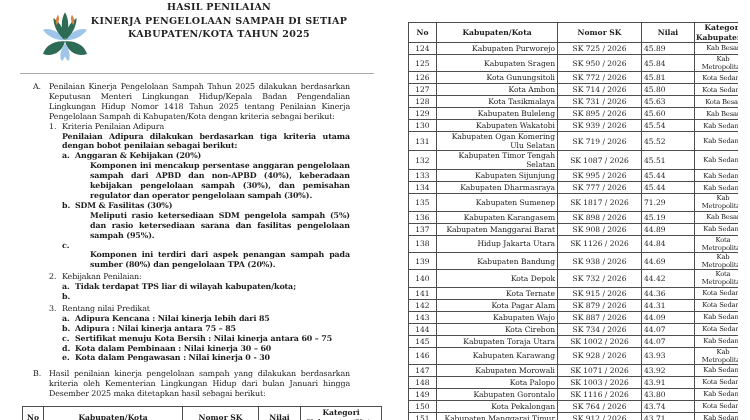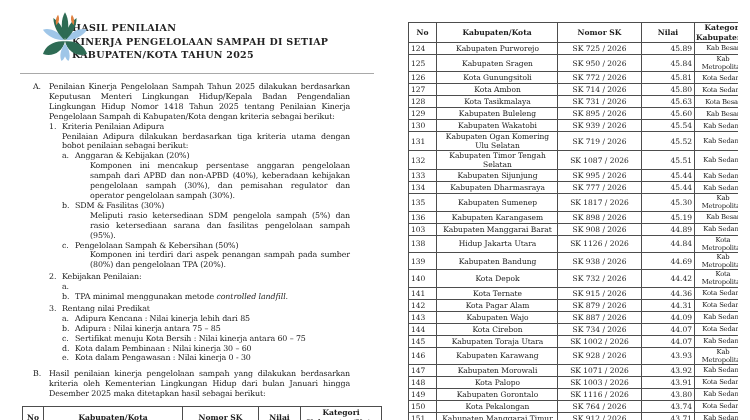--- a/index.html
+++ b/index.html
@@ -3,53 +3,53 @@
 <meta charset="utf-8">
 <style>
   html,body{margin:0;padding:0;background:#ffffff;width:750px;height:420px;overflow:hidden;}
   body{font-family:"DejaVu Serif","Liberation Serif",serif;color:#1c1c1c;}
   .canvas{position:relative;width:750px;height:420px;background:#fff;}
 
   
   .page-left{position:absolute;left:0;top:0;width:382px;height:420px;overflow:hidden;}
   .doc-header{position:relative;margin:0 8px 0 20px;height:73px;border-bottom:1px solid #a9a9a9;}
   .logo{position:absolute;left:14px;top:10px;}
-  .title-block{padding-top:21px;margin-left:52px;margin-right:8px;text-align:left;
+  .title-block{margin-left:52px;margin-right:8px;text-align:center;
     font-weight:bold;font-size:9.5px;line-height:13.5px;letter-spacing:0.3px;color:#222;}
   .content{margin:8px 32px 0 33px;font-size:7.9px;line-height:9.9px;letter-spacing:-0.1px;}
   .sec{display:flex;}
   .sec .slbl{flex:0 0 16px;}
   .sec .sbody{flex:1;text-align:justify;}
   .n-item .nhd{display:flex;}
   .n-item .nhd .nn{flex:0 0 13px;}
-  .sub-wrap{margin-left:13px;}
+  .sub-wrap{margin-left:13px;font-weight:bold;}
   .crit-item .hd{display:flex;}
   .crit-item .lt,.line-item .lt{flex:0 0 13px;}
   .crit-item .desc{margin-left:28px;text-align:justify;}
   .line-item{display:flex;}
   .mt2{margin-top:2px;}
   .mt6{margin-top:6px;}
 
   
   .ltable{border-collapse:collapse;margin:7px 0 0 22px;table-layout:fixed;width:334px;}
   .ltable th,.ltable td{border:1px solid #4d4d4d;padding:0 2px;}
   .ltable th{font-size:7.6px;font-weight:bold;line-height:9.2px;text-align:center;height:21px;}
   .ltable .sec-row td{font-weight:bold;font-size:7.8px;text-align:left;padding:2px 4px;height:12px;}
 
   
   .page-right{position:absolute;left:408px;top:22px;width:330px;height:398px;overflow:hidden;}
   .rtable{border-collapse:collapse;table-layout:fixed;width:328px;}
   .rtable th,.rtable td{border:1px solid #4d4d4d;overflow:hidden;}
   .rtable th{font-size:7.6px;font-weight:bold;line-height:9.2px;text-align:center;height:19px;padding:0 1px;}
   .rtable td{font-size:7.5px;line-height:1.2;height:11px;padding:0 2px;}
-  .c-no{width:25px;}
-  .c-name{width:118px;text-align:center;}
+  .c-no{width:25px;text-align:center;}
+  .c-name{width:118px;text-align:right;}
   td.c-name{padding-left:3px;}
   .c-sk{width:81px;text-align:center;}
-  .c-nilai{width:50px;text-align:right;}
+  .c-nilai{width:50px;text-align:left;}
   .c-kat{width:54px;text-align:center;}
   td.c-kat{font-size:6.8px;letter-spacing:-0.2px;}
 </style>
 </head>
 <body>
 
 <div class="canvas">
 
   <div class="page-left">
 
@@ -100,41 +100,40 @@
                   <div class="hd">
                     <span class="lt">b.</span>
                     <span>SDM &amp; Fasilitas (30%)</span>
                   </div>
                   <div class="desc">Meliputi rasio ketersediaan SDM pengelola sampah (5%) dan rasio ketersediaan sarana dan fasilitas pengelolaan sampah (95%).</div>
                 </div>
 
                 <div class="crit-item">
                   <div class="hd">
                     <span class="lt">c.</span>
-                    <span>Pengelolaan Sampah &amp; Kebersihan (50%)</span>
                   </div>
                   <div class="desc">Komponen ini terdiri dari aspek penangan sampah pada sumber (80%) dan pengelolaan TPA (20%).</div>
                 </div>
               </div>
           </div>
 
           <div class="n-item mt2">
             <div class="nhd">
               <span class="nn">2.</span>
               <span>Kebijakan Penilaian:</span>
             </div>
             <div class="sub-wrap">
 
                 <div class="line-item">
                   <span class="lt">a.</span>
+                  <span><span>Tidak terdapat TPS liar di wilayah kabupaten/kota;</span><i></i></span>
                 </div>
 
                 <div class="line-item">
                   <span class="lt">b.</span>
-                  <span><span>TPA minimal menggunakan metode </span><i>controlled landfill.</i></span>
                 </div>
               </div>
           </div>
 
           <div class="n-item mt2">
             <div class="nhd">
               <span class="nn">3.</span>
               <span>Rentang nilai Predikat</span>
             </div>
             <div class="sub-wrap">
@@ -291,34 +290,34 @@
             <td class="c-name">Kabupaten Dharmasraya</td>
             <td class="c-sk">SK 777 / 2026</td>
             <td class="c-nilai">45.44</td>
             <td class="c-kat">Kab Sedang</td>
           </tr>
 
           <tr>
             <td class="c-no">135</td>
             <td class="c-name">Kabupaten Sumenep</td>
             <td class="c-sk">SK 1817 / 2026</td>
-            <td class="c-nilai">45.30</td>
+            <td class="c-nilai">71.29</td>
             <td class="c-kat">Kab Metropolitan</td>
           </tr>
 
           <tr>
             <td class="c-no">136</td>
             <td class="c-name">Kabupaten Karangasem</td>
             <td class="c-sk">SK 898 / 2026</td>
             <td class="c-nilai">45.19</td>
             <td class="c-kat">Kab Besar</td>
           </tr>
 
           <tr>
-            <td class="c-no">103</td>
+            <td class="c-no">137</td>
             <td class="c-name">Kabupaten Manggarai Barat</td>
             <td class="c-sk">SK 908 / 2026</td>
             <td class="c-nilai">44.89</td>
             <td class="c-kat">Kab Sedang</td>
           </tr>
 
           <tr>
             <td class="c-no">138</td>
             <td class="c-name">Hidup Jakarta Utara</td>
             <td class="c-sk">SK 1126 / 2026</td>

